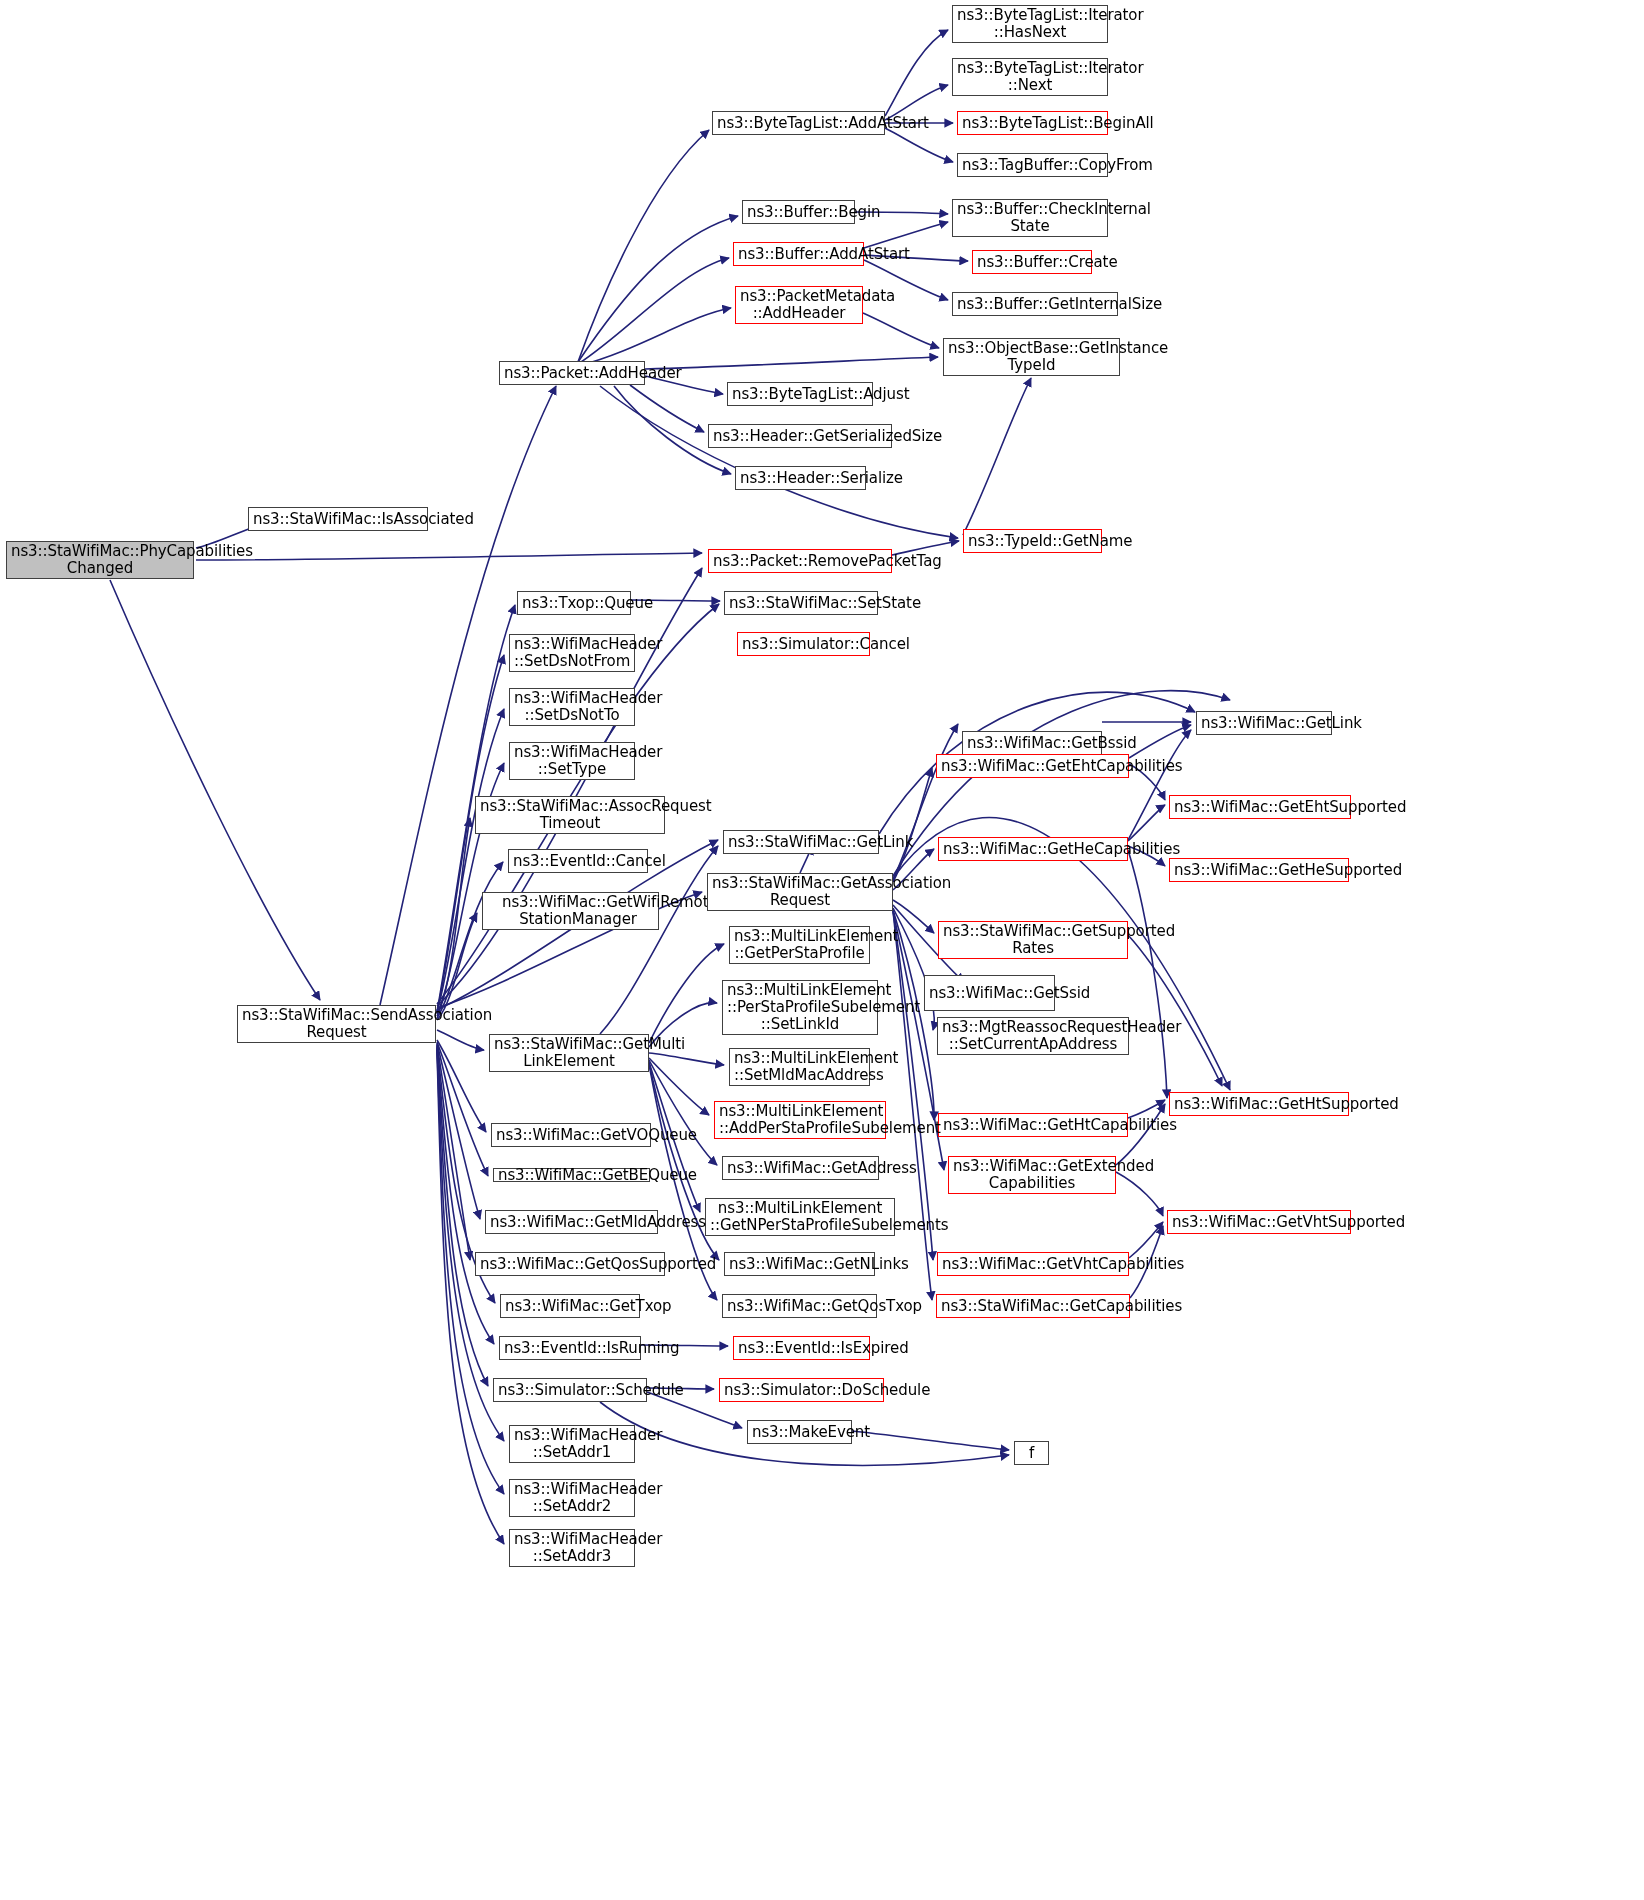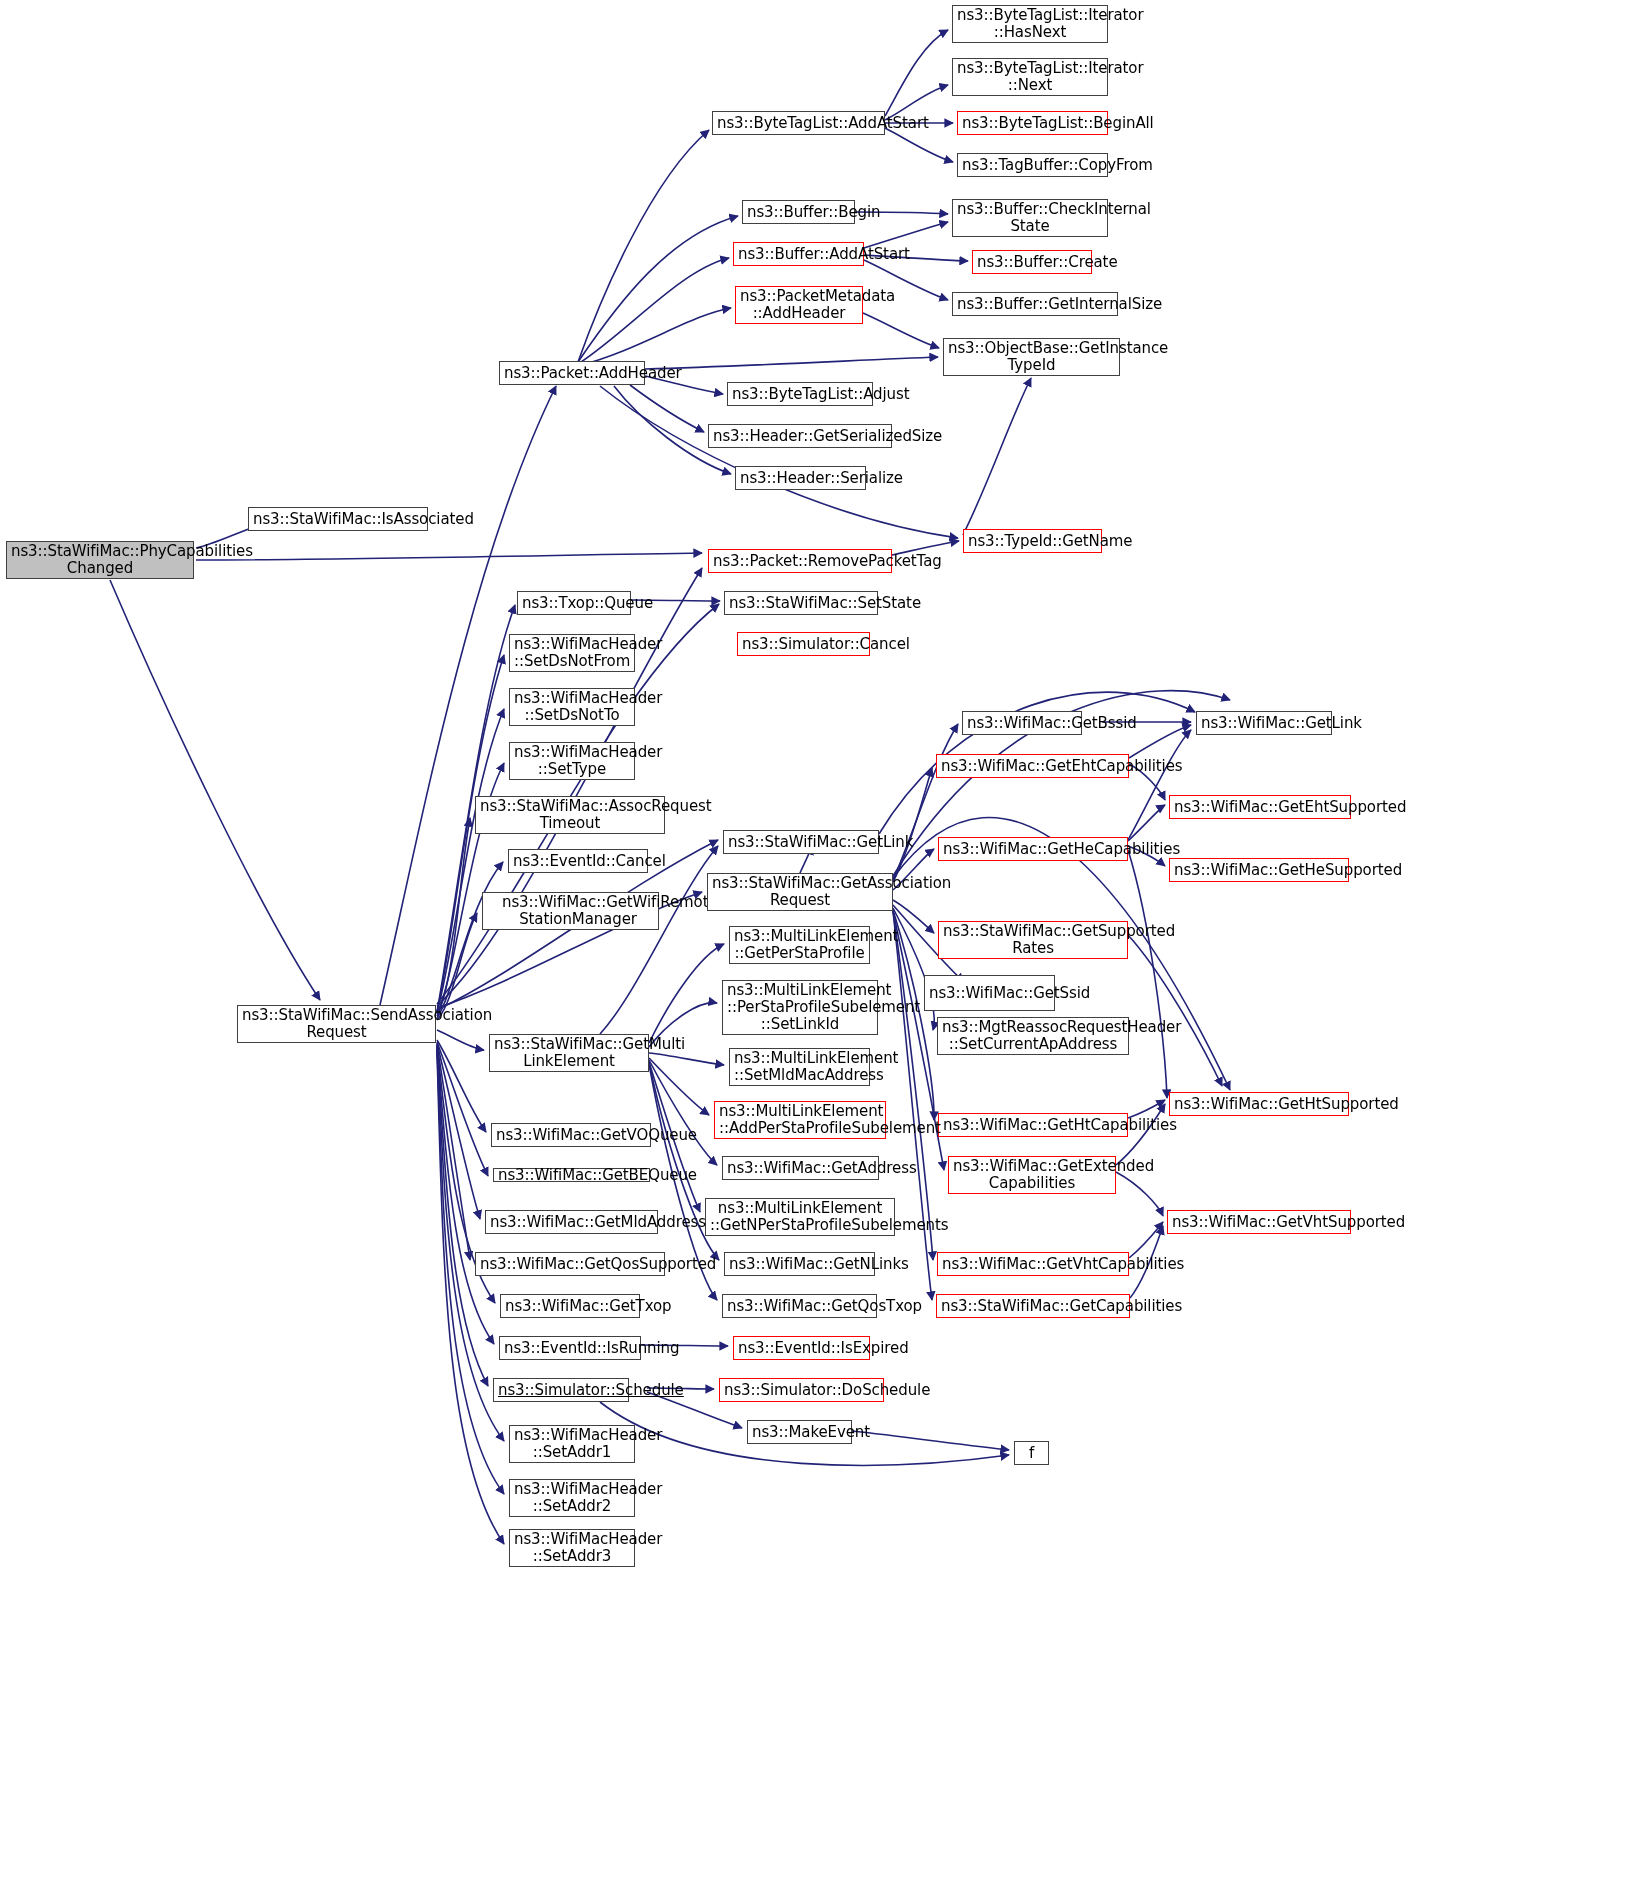--- a/index.html
+++ b/index.html
@@ -170,21 +170,21 @@
       <div class="node" style="left: 509px; top: 742px; width: 126px; height: 38px;"><span>ns3::WifiMacHeader
 ::SetType</span></div>
       <div class="node" style="left: 475px; top: 796px; width: 190px; height: 38px;"><span>ns3::StaWifiMac::AssocRequest
 Timeout</span></div>
       <div class="node" style="left: 508px; top: 849px; width: 140px; height: 24px;"><span>ns3::EventId::Cancel</span></div>
       <div class="node" style="left: 482px; top: 892px; width: 177px; height: 38px; padding-left: 19px;"><span>ns3::WifiMac::GetWifiRemote
 StationManager</span></div>
       <div class="node" style="left: 723px; top: 830px; width: 156px; height: 24px;"><span>ns3::StaWifiMac::GetLink</span></div>
       <div class="node" style="left: 707px; top: 873px; width: 186px; height: 38px;"><span>ns3::StaWifiMac::GetAssociation
 Request</span></div>
-      <div class="node" style="left: 962px; top: 711px; width: 120px; height: 24px;"><span>ns3::WifiMac::GetBssid</span></div>
+      <div class="node" style="left: 962px; top: 731px; width: 140px; height: 24px;"><span>ns3::WifiMac::GetBssid</span></div>
       <div class="node red" style="left: 936px; top: 754px; width: 193px; height: 24px; justify-content: flex-end;"><span>ns3::WifiMac::GetEhtCapabilities</span></div>
       <div class="node red" style="left: 938px; top: 837px; width: 190px; height: 24px;"><span>ns3::WifiMac::GetHeCapabilities</span></div>
       <div class="node red" style="left: 938px; top: 921px; width: 190px; height: 38px;"><span>ns3::StaWifiMac::GetSupported
 Rates</span></div>
       <div class="node" style="left: 924px; top: 975px; width: 131px; height: 36px; text-align: right;"><span>ns3::WifiMac::GetSsid</span></div>
       <div class="node" style="left: 937px; top: 1017px; width: 192px; height: 38px;"><span>ns3::MgtReassocRequestHeader
 ::SetCurrentApAddress</span></div>
       <div class="node red" style="left: 938px; top: 1113px; width: 190px; height: 24px;"><span>ns3::WifiMac::GetHtCapabilities</span></div>
       <div class="node red" style="left: 948px; top: 1156px; width: 168px; height: 38px;"><span>ns3::WifiMac::GetExtended
 Capabilities</span></div>
@@ -211,21 +211,21 @@
       <div class="node" style="left: 722px; top: 1294px; width: 155px; height: 24px;"><span>ns3::WifiMac::GetQosTxop</span></div>
       <div class="node" style="left: 489px; top: 1034px; width: 160px; height: 38px;"><span>ns3::StaWifiMac::GetMulti
 LinkElement</span></div>
       <div class="node" style="left: 491px; top: 1123px; width: 160px; height: 24px;"><span>ns3::WifiMac::GetVOQueue</span></div>
       <div class="node" style="left: 493px; top: 1168px; width: 157px; height: 14px;"><span>ns3::WifiMac::GetBEQueue</span></div>
       <div class="node" style="left: 485px; top: 1210px; width: 173px; height: 24px;"><span>ns3::WifiMac::GetMldAddress</span></div>
       <div class="node" style="left: 475px; top: 1252px; width: 190px; height: 24px;"><span>ns3::WifiMac::GetQosSupported</span></div>
       <div class="node" style="left: 500px; top: 1294px; width: 140px; height: 24px;"><span>ns3::WifiMac::GetTxop</span></div>
       <div class="node" style="left: 499px; top: 1336px; width: 142px; height: 24px;"><span>ns3::EventId::IsRunning</span></div>
       <div class="node red" style="left: 733px; top: 1336px; width: 137px; height: 24px;"><span>ns3::EventId::IsExpired</span></div>
-      <div class="node" style="left: 493px; top: 1378px; width: 136px; height: 24px; text-decoration: underline;"><span>ns3::Simulator::Schedule</span></div>
+      <div class="node" style="left: 493px; top: 1378px; width: 154px; height: 24px;"><span>ns3::Simulator::Schedule</span></div>
       <div class="node red" style="left: 719px; top: 1378px; width: 165px; height: 24px;"><span>ns3::Simulator::DoSchedule</span></div>
       <div class="node" style="left: 747px; top: 1420px; width: 105px; height: 24px;"><span>ns3::MakeEvent</span></div>
       <div class="node" style="left: 1014px; top: 1441px; width: 35px; height: 24px;"><span>f</span></div>
       <div class="node" style="left: 509px; top: 1425px; width: 126px; height: 38px;"><span>ns3::WifiMacHeader
 ::SetAddr1</span></div>
       <div class="node" style="left: 509px; top: 1479px; width: 126px; height: 38px;"><span>ns3::WifiMacHeader
 ::SetAddr2</span></div>
       <div class="node" style="left: 509px; top: 1529px; width: 126px; height: 38px;"><span>ns3::WifiMacHeader
 ::SetAddr3</span></div>
     </div>

